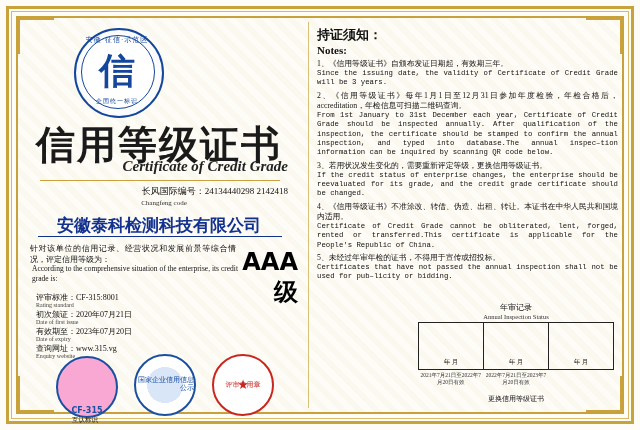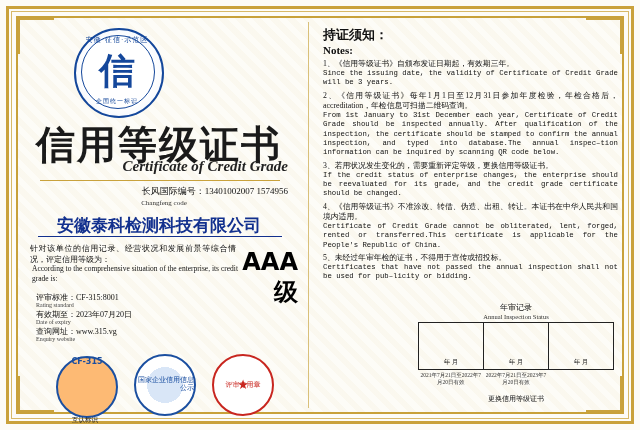--- a/index.html
+++ b/index.html
@@ -53,34 +53,34 @@
   .meta{position:absolute;left:14px;top:272px;width:180px;font-size:8px;line-height:1.0;color:#111;}
   .meta .row{margin-bottom:3px;}
   .meta .row .cn{display:block;}
   .meta .row .en{display:block;font-size:6px;color:#444;font-family:"Liberation Serif",serif;}
 
   .stamps{position:absolute;left:4px;top:332px;width:268px;height:66px;}
   .st{position:absolute;width:58px;height:58px;}
   .st1{left:30px;top:2px;}
   .st2{left:108px;top:0px;}
   .st3{left:186px;top:0px;}
-  .badge-blue{width:58px;height:58px;border-radius:50%;border:2px solid #1b4fa0;background:#fdba74;
-      display:flex;align-items:flex-start;justify-content:center;font-size:8px;color:#1b4fa0;font-weight:bold;
+  .badge-blue{width:58px;height:58px;border-radius:50%;border:2px solid #1b4fa0;background:#f9a8d4;
+      display:flex;align-items:flex-end;justify-content:center;font-size:8px;color:#1b4fa0;font-weight:bold;
       font-family:"DejaVu Sans",sans-serif;text-align:center;line-height:1.1;}
   .badge-nat{width:58px;height:58px;border-radius:50%;border:2px solid #1b4fa0;background:
       radial-gradient(circle at 50% 50%, #d9e6f7 0 18px, #fff 18px 100%);
       display:flex;align-items:center;justify-content:center;font-size:7px;color:#1b4fa0;text-align:right;line-height:1.1;}
   .badge-red{width:58px;height:58px;border-radius:50%;border:2px solid #c8261f;background:#fff;
       display:flex;align-items:center;justify-content:center;color:#c8261f;font-size:7px;text-align:center;line-height:1.15;
       font-family:"DejaVu Sans",sans-serif;position:relative;}
   .badge-red .star{position:absolute;left:50%;top:50%;transform:translate(-50%,-50%);font-size:13px;}
   .st-cap{position:absolute;top:60px;width:58px;text-align:center;font-size:6.5px;color:#222;}
 
   
-  .right{position:absolute;right:0;top:0;width:310px;height:100%;border-left:1px solid #d9c07a;padding-left:14px;box-sizing:border-box;}
+  .right{position:absolute;right:0;top:0;width:310px;height:100%;border-left:1px solid #d9c07a;padding-left:8px;box-sizing:border-box;}
   .notes-title-cn{font-size:13px;font-weight:bold;color:#111;font-family:"DejaVu Sans",sans-serif;margin:4px 0 0 0;}
   .notes-title-en{font-size:11px;font-weight:bold;color:#111;margin:0 0 3px 0;font-family:"Liberation Serif",serif;}
   .note{margin-bottom:3px;}
   .note .cn{font-size:7.8px;line-height:1.3;color:#111;text-align:justify;}
   .note .en{font-size:7.3px;line-height:1.28;color:#111;text-align:justify;font-family:Liberation Mono, monospace;}
 
   .annual{position:absolute;right:4px;bottom:22px;width:196px;}
   .annual .hd-cn{font-size:8px;color:#111;text-align:center;}
   .annual .hd-en{font-size:6.5px;color:#333;text-align:center;font-family:"Liberation Serif",serif;margin-bottom:2px;}
   .annual .boxes{display:flex;gap:0;border:1px solid #222;height:46px;}
@@ -114,35 +114,39 @@
         <div class="xin">信</div>
         <div class="arc-top">安徽·征信·示范区</div>
         <div class="arc-bot">全国统一标识</div>
       </div>
 
       <div class="title-cn">信用等级证书</div>
       <div class="title-en">Certificate of  Credit Grade</div>
       <div class="rule"></div>
 
       <div class="code-line">
-        <span>长风国际编号：</span><span>13401002007 1574956</span>
+        <span>长风国际编号：</span><span>24134440298 2142418</span>
         <span class="lbl-en">Changfeng code</span>
       </div>
 
       <div class="company">安徽泰科检测科技有限公司</div>
       <div class="company-underline"></div>
 
       <div class="desc-cn">针对该单位的信用记录、经营状况和发展前景等综合情况，评定信用等级为：</div>
       <div class="desc-en">According to the comprehensive situation of the enterprise, its credit grade is:</div>
       <div class="grade">AAA级</div>
 
       <div class="meta">
         <div class="row">
           <span class="cn">评审标准：CF-315:8001</span>
           <span class="en">Rating standard</span>
+        </div>
+        <div class="row">
+          <span class="cn">初次颁证：2020年07月21日</span>
+          <span class="en">Date of first issue</span>
         </div>
         <div class="row">
           <span class="cn">有效期至：2023年07月20日</span>
           <span class="en">Date of expiry</span>
         </div>
         <div class="row">
           <span class="cn">查询网址：www.315.vg</span>
           <span class="en">Enquiry website</span>
         </div>
       </div>

